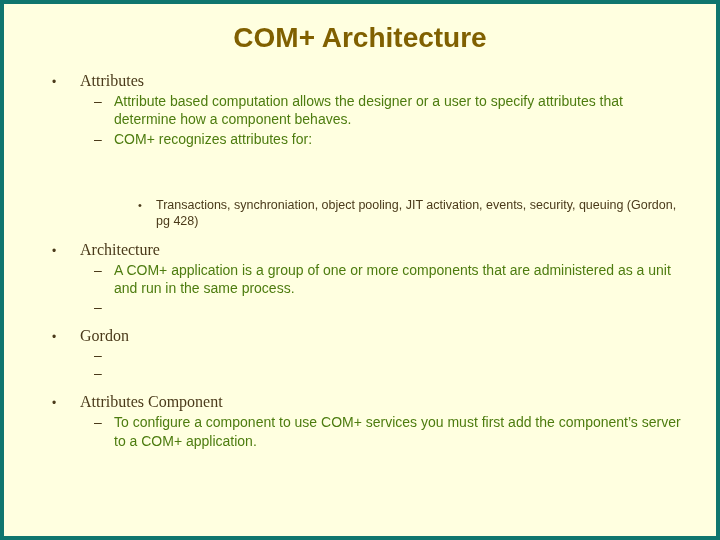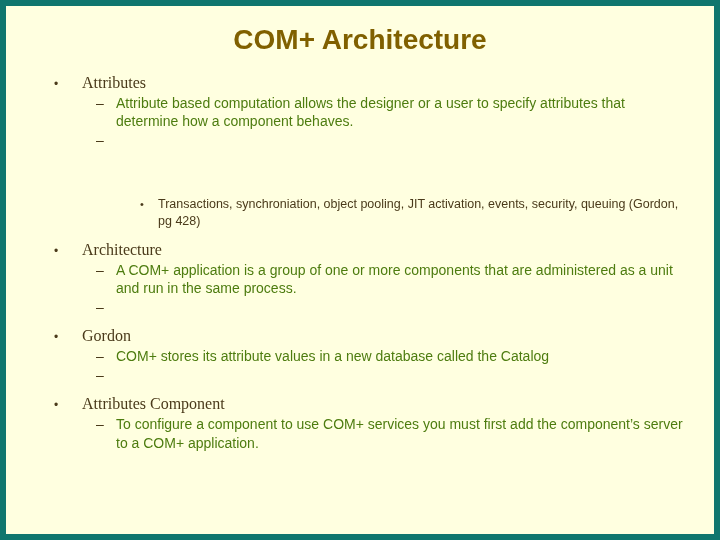--- a/index.html
+++ b/index.html
@@ -11,21 +11,21 @@
     font-family: Verdana, Geneva, sans-serif;
     color: #4a3a1a;
     overflow: hidden;
   }
   .slide {
     box-sizing: border-box;
     width: 720px;
     height: 540px;
     padding: 10px 30px 30px 30px;
     background: #ffffe0;
-    border: 6px solid #0f766e;
+    border: 4px solid #0f766e;
   }
   .title {
     text-align: center;
     font-size: 28px;
     font-weight: bold;
     color: #806000;
     margin: 8px 0 18px 0;
     font-family: Verdana, Geneva, sans-serif;
   }
   .content {
@@ -103,20 +103,21 @@
         <span class="bullet-dot">•</span>
         <span class="lvl1-label">Attributes</span>
       </div>
       <div class="lvl2-block">
         <div class="lvl2">
           <span class="dash">–</span>
           <span class="lvl2-text">Attribute based computation allows the designer or a user to specify attributes that determine how a component behaves.</span>
         </div>
         <div class="lvl2">
           <span class="dash">–</span>
+          <span class="lvl2-text">COM+ recognizes attributes for:</span>
         </div>
         <div class="lvl3-block">
           <div class="lvl3">
             <span class="dot3">•</span>
             <span class="lvl3-text">Transactions, synchroniation, object pooling, JIT activation, events, security, queuing (Gordon, pg 428)</span>
           </div>
         </div>
       </div>
     </div>
 
@@ -137,21 +138,20 @@
     </div>
 
     <div class="lvl1">
       <div class="lvl1-row">
         <span class="bullet-dot">•</span>
         <span class="lvl1-label">Gordon</span>
       </div>
       <div class="lvl2-block">
         <div class="lvl2">
           <span class="dash">–</span>
-          <span class="lvl2-text">COM+ stores its attribute values in a new database called the Catalog</span>
         </div>
         <div class="lvl2">
           <span class="dash">–</span>
         </div>
       </div>
     </div>
 
     <div class="lvl1">
       <div class="lvl1-row">
         <span class="bullet-dot">•</span>

